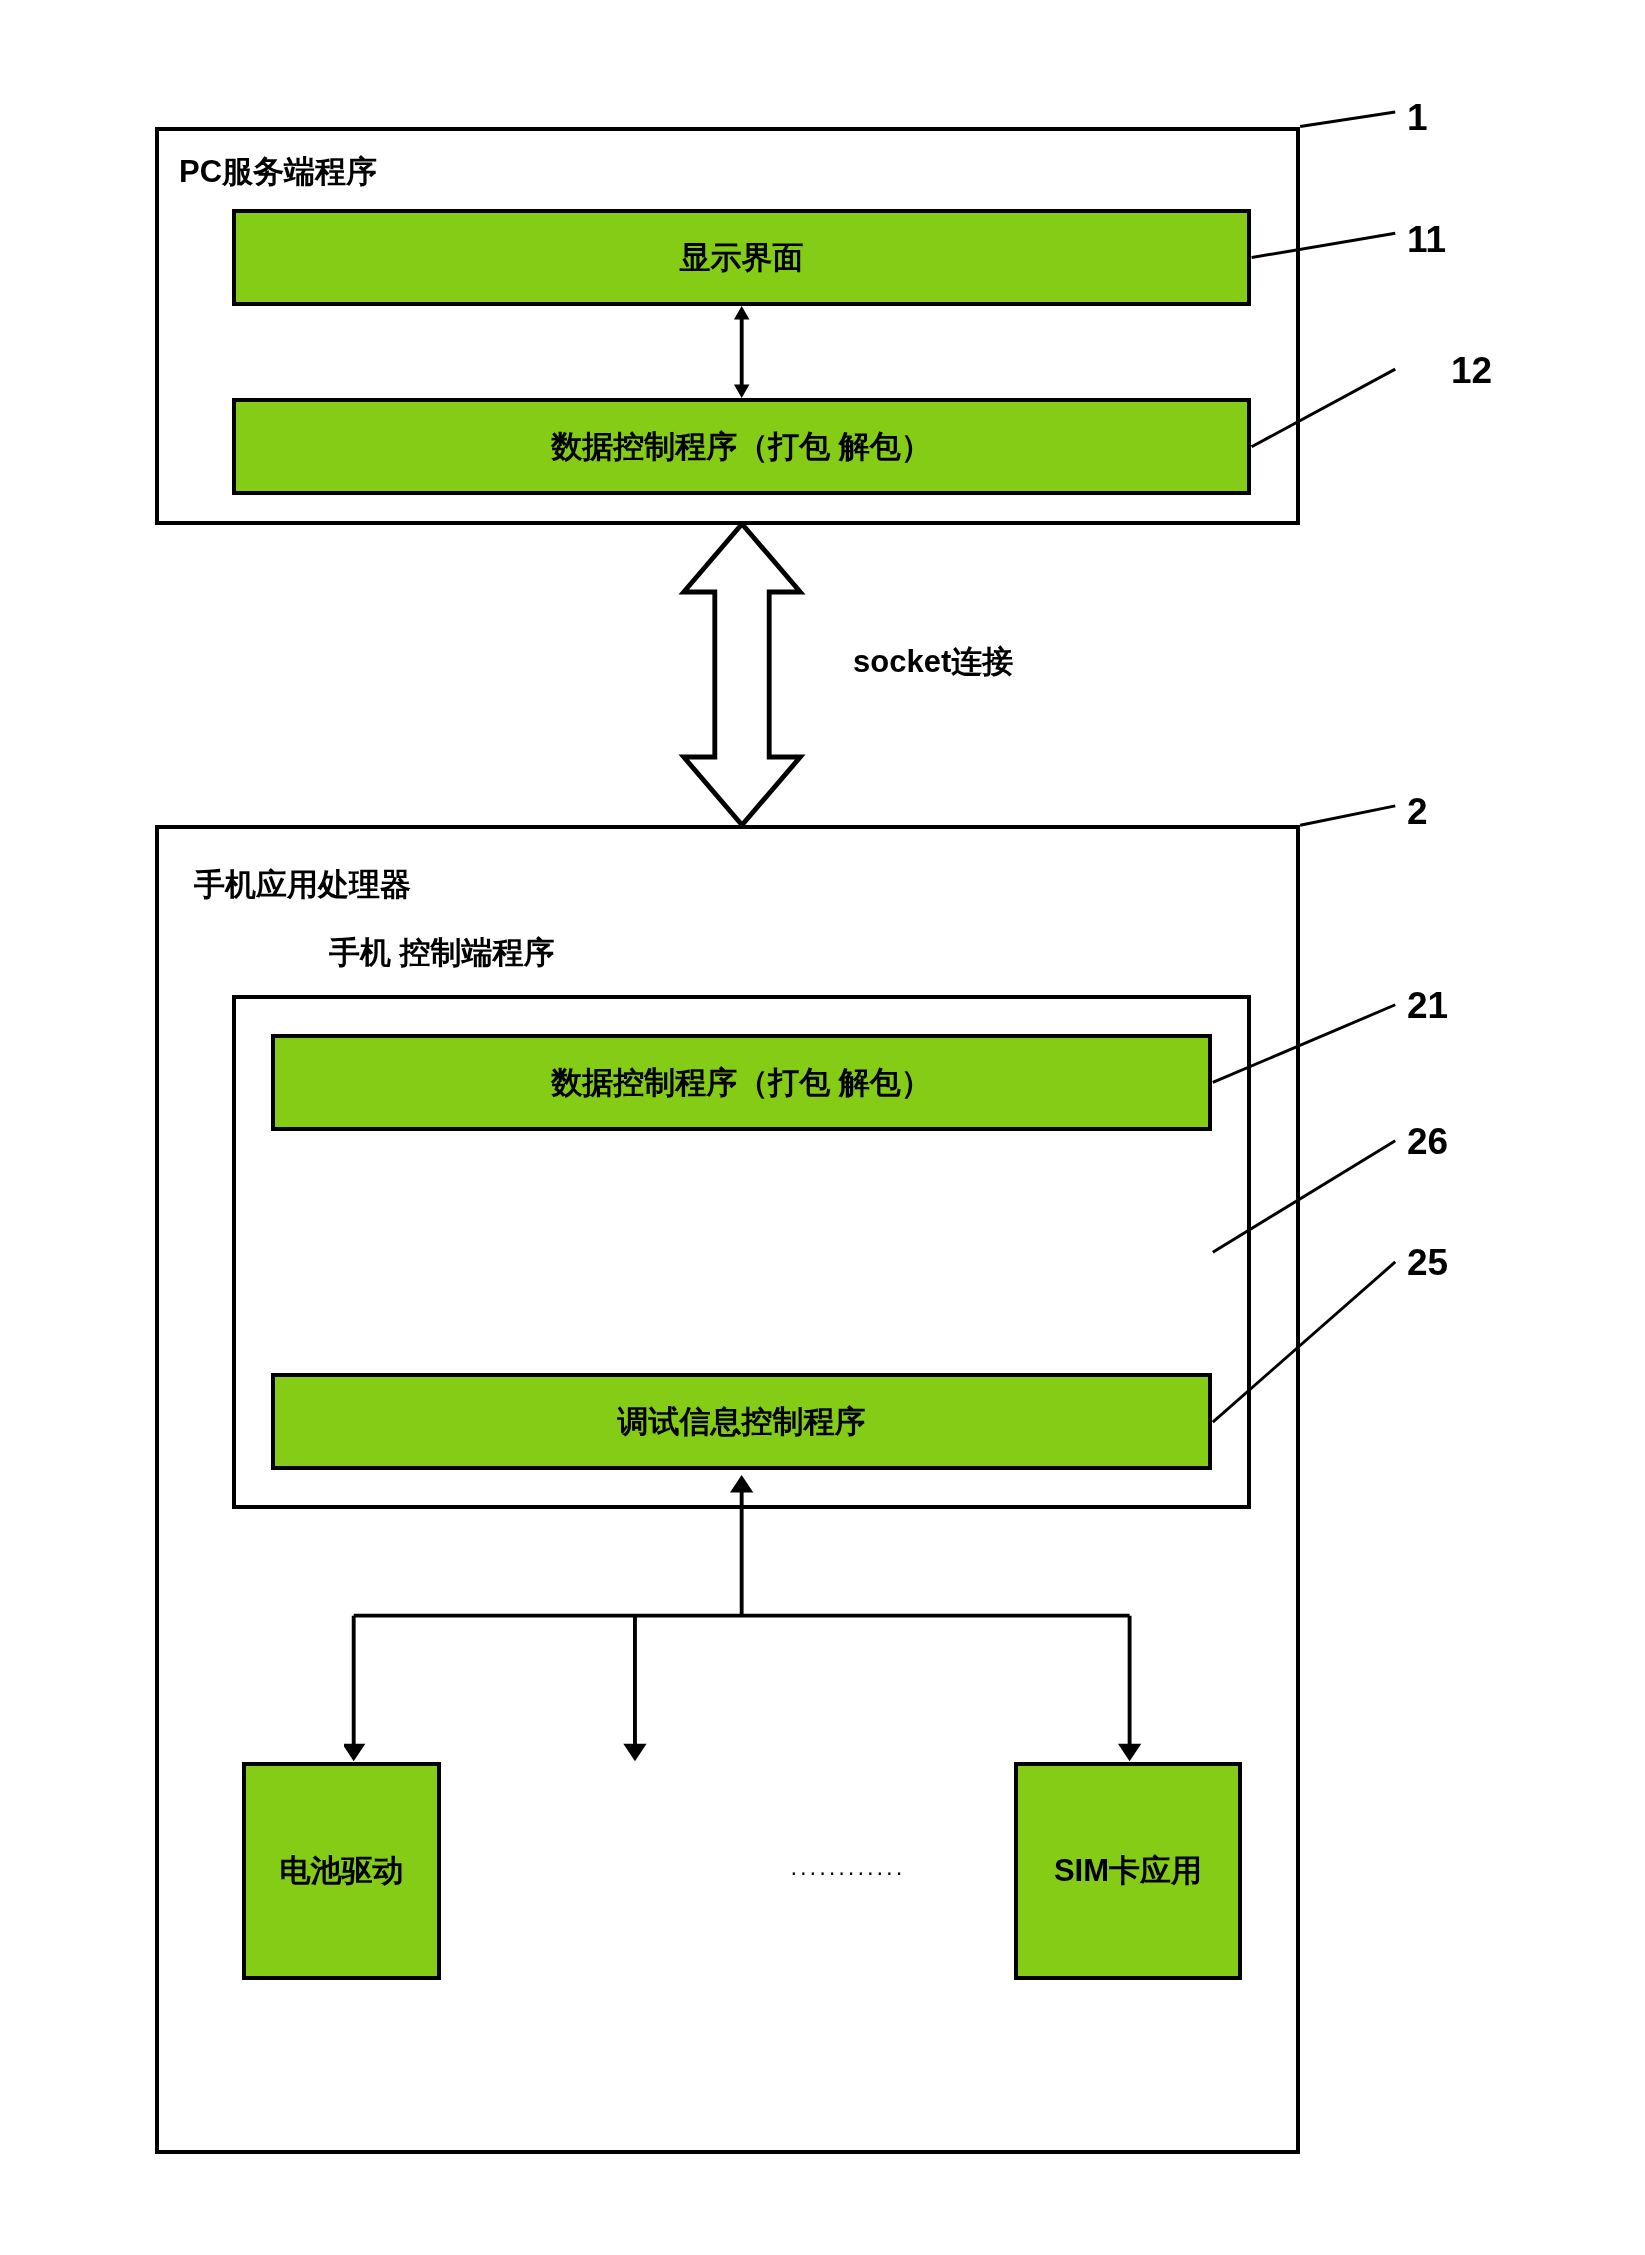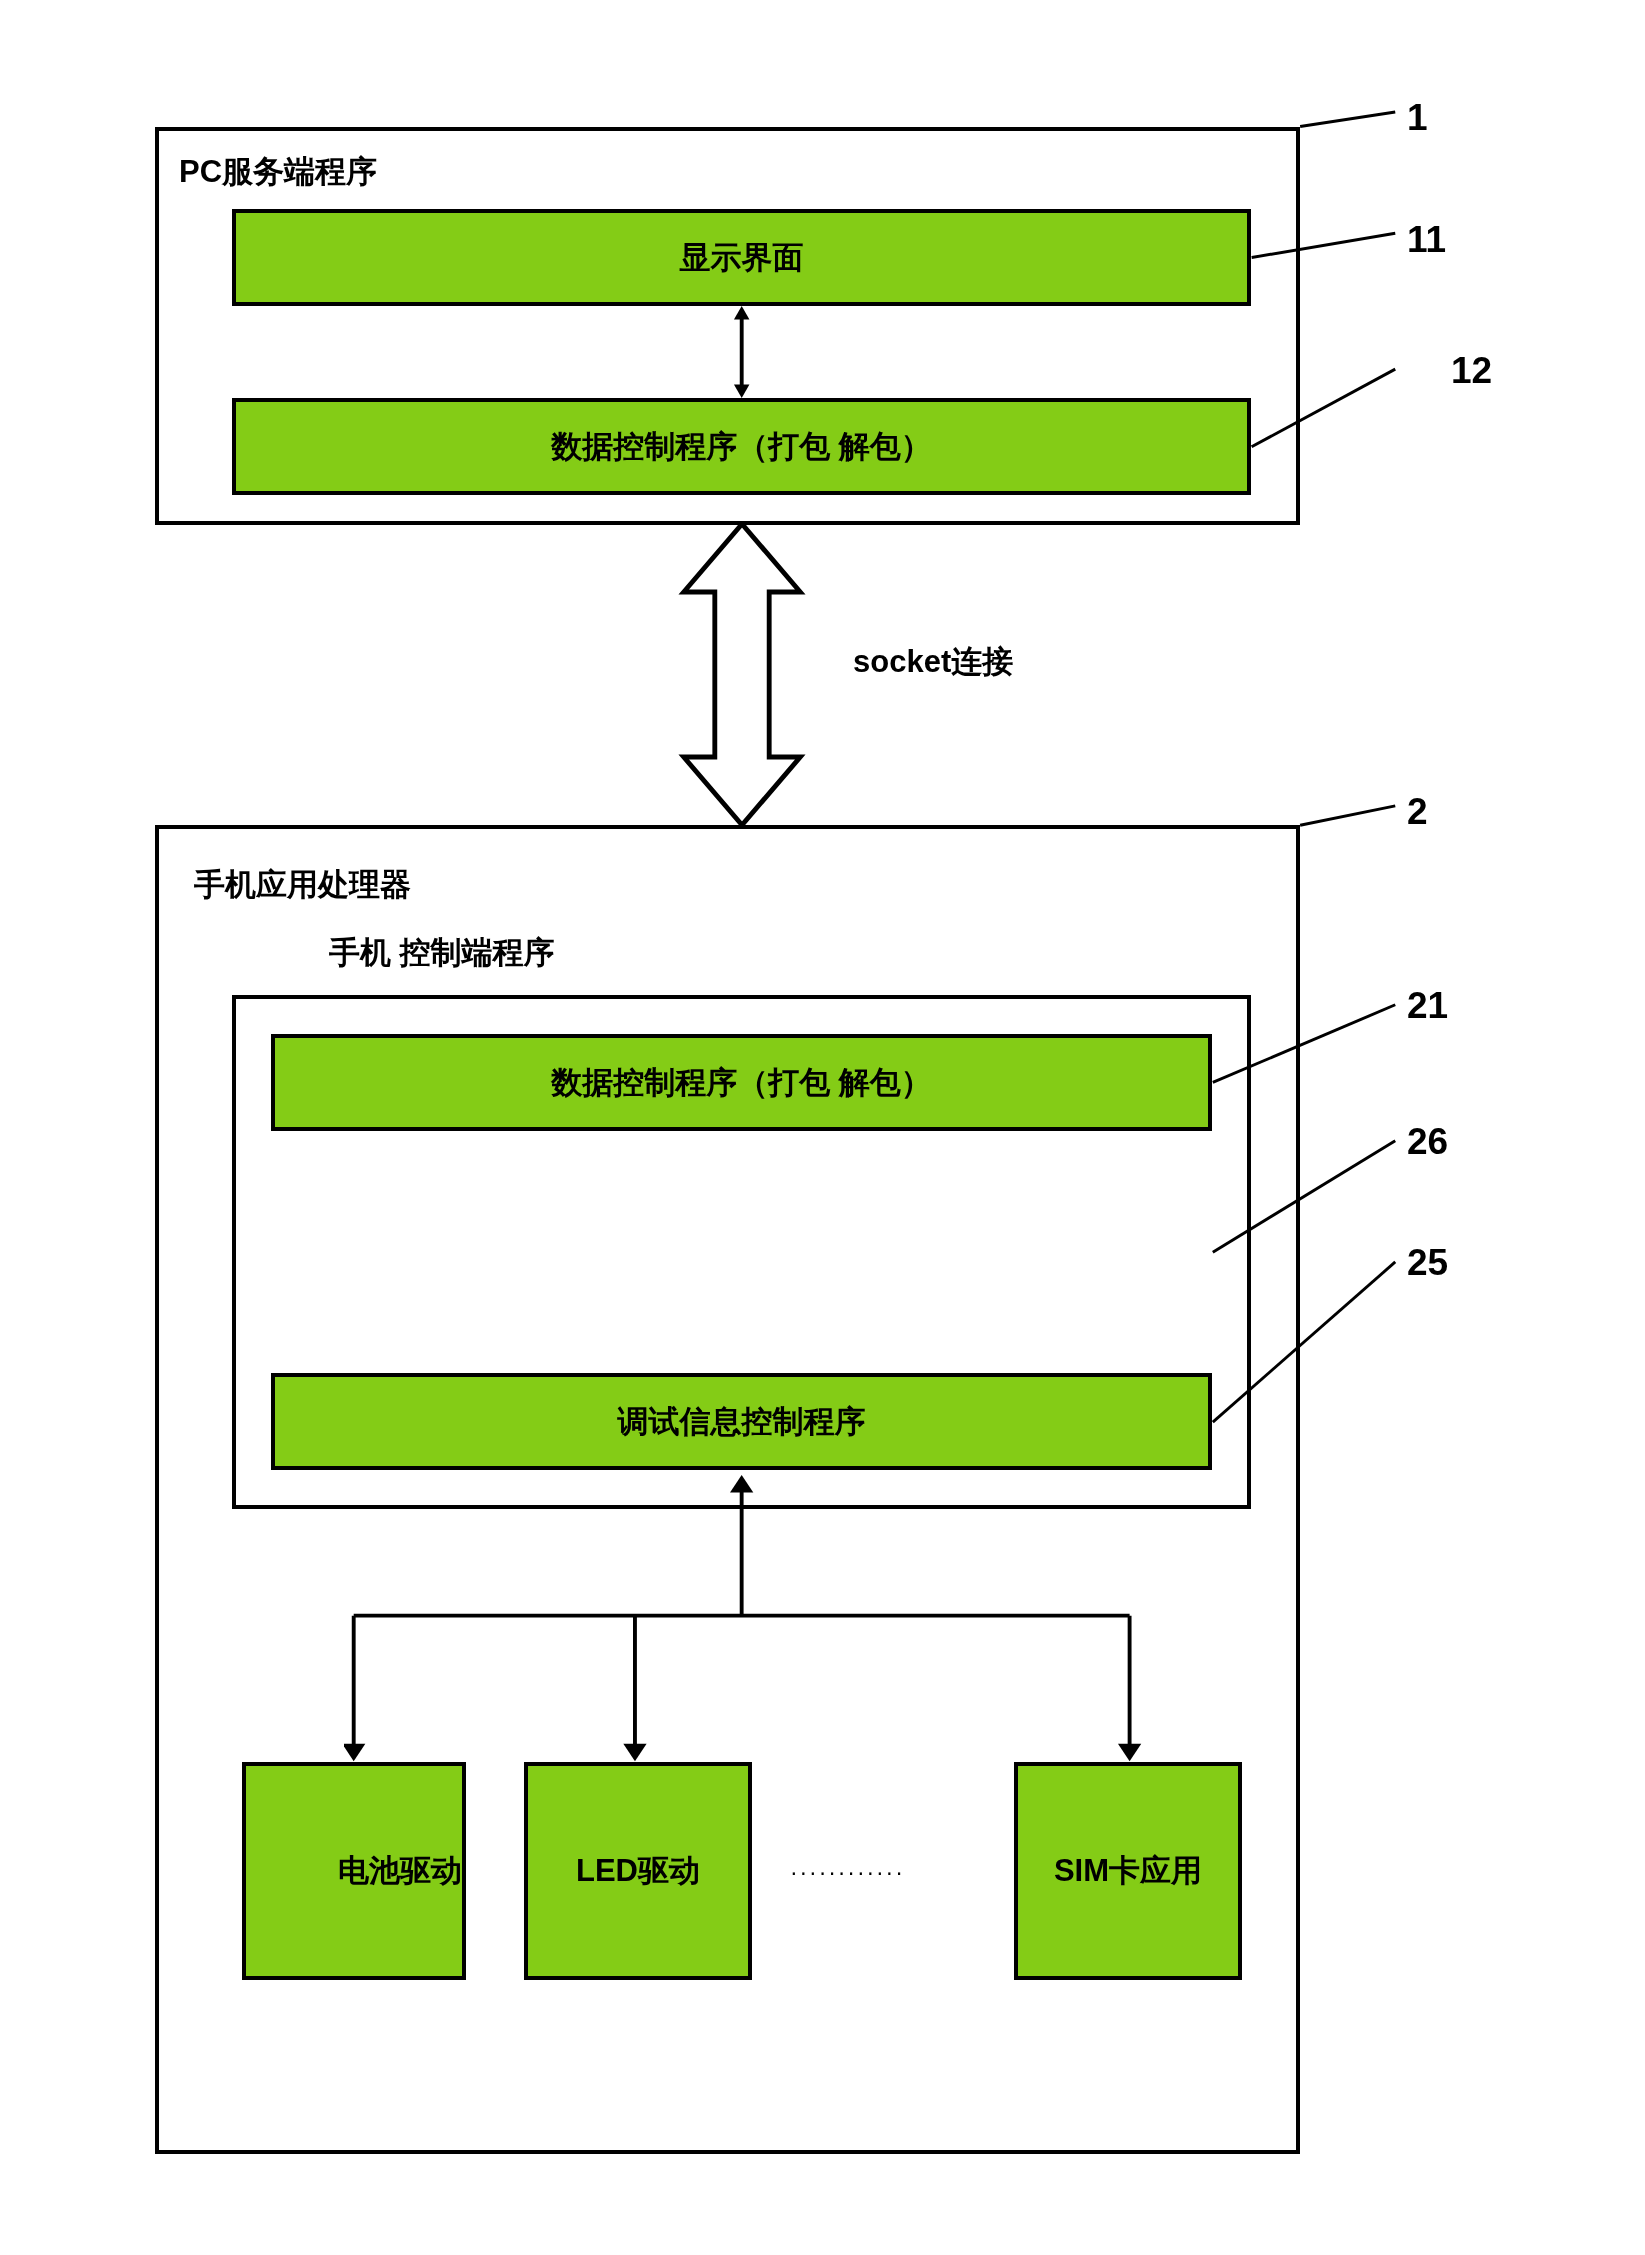--- a/index.html
+++ b/index.html
@@ -129,23 +129,22 @@
       left: 155px;
       top: 1295px;
       width: 941px;
       height: 97px;
     }
     
     
     #battery-box {
       left: 126px;
       top: 1684px;
-      width: 224px;
+      width: 199px;
       height: 218px;
-      justify-content: flex-end;
     }
     
     #led-box {
       left: 408px;
       top: 1684px;
       width: 228px;
       height: 218px;
     }
     
     #sim-box {
@@ -264,23 +263,20 @@
       <polygon points="300,295 288,277 312,277" fill="black"></polygon>
       <line x1="810" y1="145" x2="810" y2="280" stroke="black" stroke-width="4"></line>
       <polygon points="810,295 798,277 822,277" fill="black"></polygon>
     </svg>
   </div>
 
   <div id="battery-box" class="inner-box">
     <span class="box-text">电池驱动</span>
   </div>
 
-  <div id="led-box" class="inner-box">
-    <span class="box-text">LED驱动</span>
-  </div>
 
   <div id="dots">············</div>
 
   <div id="sim-box" class="inner-box">
     <span class="box-text">SIM卡应用</span>
   </div>
 
   <svg style="position:absolute;left:0;top:0;width:1359px;height:2135px;pointer-events:none;" viewBox="0 0 1400 2200" width="1359" height="2135">
 
     <line x1="1220" y1="50" x2="1318" y2="35" stroke="black" stroke-width="3"></line>

